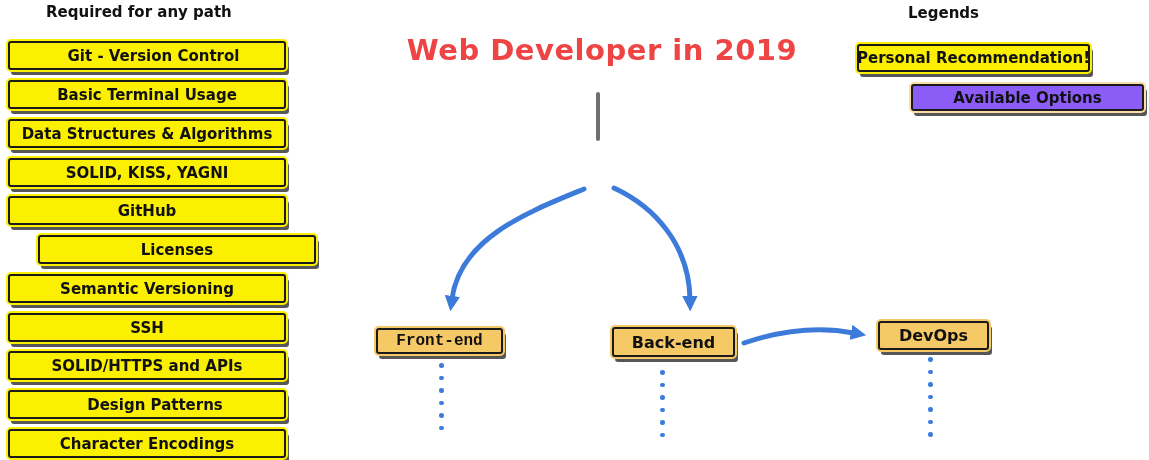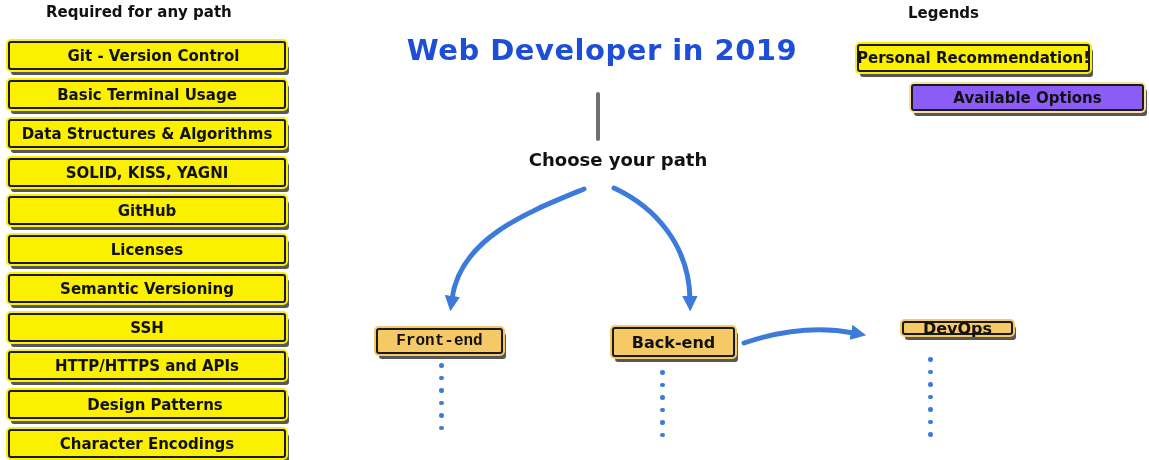--- a/index.html
+++ b/index.html
@@ -32,21 +32,21 @@
     box-shadow:0 0 0 2px #F6C967, 3px 5px 0 0 rgba(45,45,45,0.8);
   }
   .node.lightgold {
     background:#8b5cf6;
     box-shadow:0 0 0 2px #F9DFA6, 3px 5px 0 0 rgba(45,45,45,0.8);
   }
   .req-box { left:8px; width:278px; height:29px; }
   .title {
     position:absolute; top:33px; left:602px; transform:translateX(-50%);
     font-size:29px; font-weight:700; letter-spacing:0.5px;
-    white-space:nowrap; color:#1d4ed8;
+    white-space:nowrap; color:#ef4444;
   }
   .divider {
     position:absolute; left:596px; top:92px;
     width:4px; height:49px; background:#6F6F6F; border-radius:2px;
   }
   .choose {
     position:absolute; top:149px; left:618px; transform:translateX(-50%);
     font-size:18px; font-weight:700; white-space:nowrap;
   }
   .arrows { position:absolute; left:0; top:0; pointer-events:none; }
@@ -62,45 +62,44 @@
 
 <div class="canvas">
 
   <div class="section-heading" style="left:7px; top:3px;margin-left:39px;">Required for any path</div>
 
   <div class="node yellow req-box" style="top:41px;padding-left:13px;">Git - Version Control</div>
   <div class="node yellow req-box" style="top:80px;">Basic Terminal Usage</div>
   <div class="node yellow req-box" style="top:119px;">Data Structures &amp; Algorithms</div>
   <div class="node yellow req-box" style="top:158px;">SOLID, KISS, YAGNI</div>
   <div class="node yellow req-box" style="top:196px;">GitHub</div>
-  <div class="node yellow req-box" style="top:235px;">Licenses</div>
+  <div class="node yellow req-box" style="top:235px;margin-left:30px;">Licenses</div>
   <div class="node yellow req-box" style="top:274px;">Semantic Versioning</div>
   <div class="node yellow req-box" style="top:313px;text-align:right;">SSH</div>
-  <div class="node yellow req-box" style="top:351px;">HTTP/HTTPS and APIs</div>
+  <div class="node yellow req-box" style="top:351px;">SOLID/HTTPS and APIs</div>
   <div class="node yellow req-box" style="top:390px;padding-left:16px;">Design Patterns</div>
   <div class="node yellow req-box" style="top:429px;">Character Encodings</div>
 
   <div class="title">Web Developer in 2019</div>
   <div class="divider"></div>
-  <div class="choose">Choose your path</div>
 
   <svg class="arrows" width="1149" height="460" viewBox="0 0 1149 460">
     <defs>
       <marker id="arrowhead" viewBox="0 0 10 10" refX="2" refY="5" markerWidth="3.1" markerHeight="3.1" orient="auto">
         <path d="M0,0 L10,5 L0,10 z" fill="#3D7BDB"></path>
       </marker>
     </defs>
     <path d="M 584 189 C 528 212, 460 238, 452 299" fill="none" stroke="#3D7BDB" stroke-width="5" stroke-linecap="round" marker-end="url(#arrowhead)"></path>
     <path d="M 614 188 C 655 207, 689 245, 690 299" fill="none" stroke="#3D7BDB" stroke-width="5" stroke-linecap="round" marker-end="url(#arrowhead)"></path>
     <path d="M 744 343 C 782 330, 818 326, 854 333" fill="none" stroke="#3D7BDB" stroke-width="5" stroke-linecap="round" marker-end="url(#arrowhead)"></path>
   </svg>
 
   <div class="node gold path-box" style="left:376px; top:328px; width:127px; height:26px;font-family:Liberation Mono, monospace;">Front-end</div>
   <div class="node gold path-box" style="left:612px; top:327px; width:123px; height:30px;">Back-end</div>
-  <div class="node gold path-box" style="left:878px; top:321px; width:111px; height:14px;margin-left:24px;">DevOps</div>
+  <div class="node gold path-box" style="left:878px; top:321px; width:111px; height:29px;">DevOps</div>
 
   <div class="dots" style="left:439px; top:363px;">
     <div class="dot"></div>
       <div class="dot"></div>
       <div class="dot"></div>
     <div class="dot"></div>
       <div class="dot"></div>
       <div class="dot"></div>
   </div>
   <div class="dots" style="left:660px; top:370px;">

